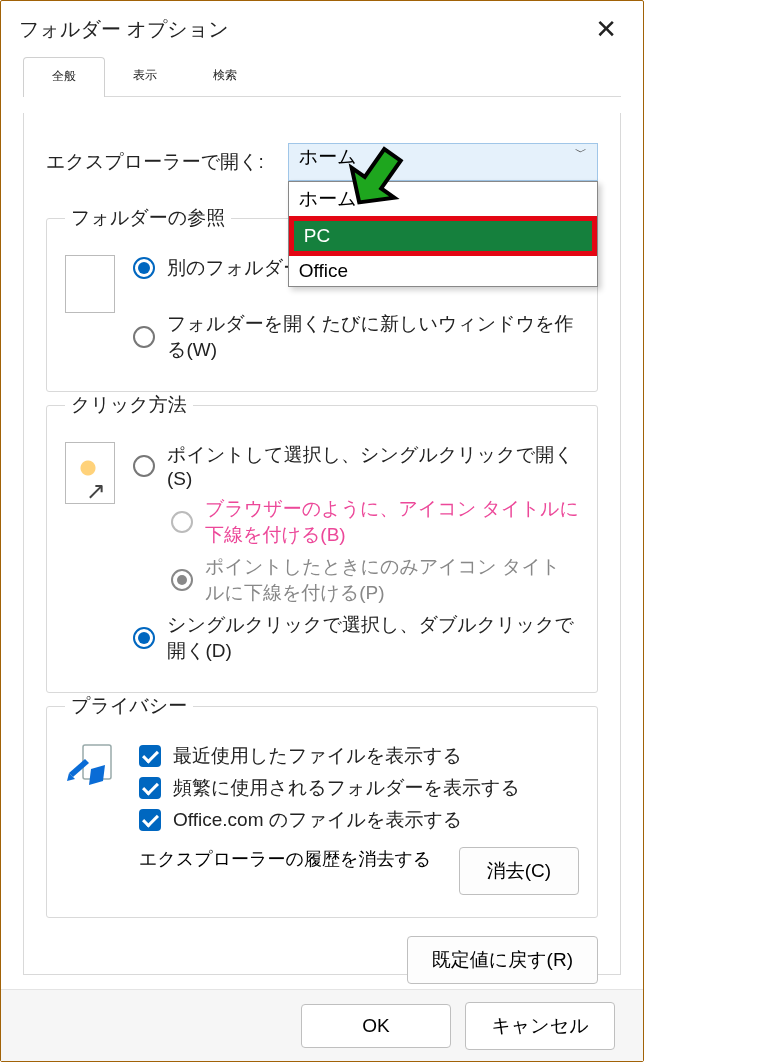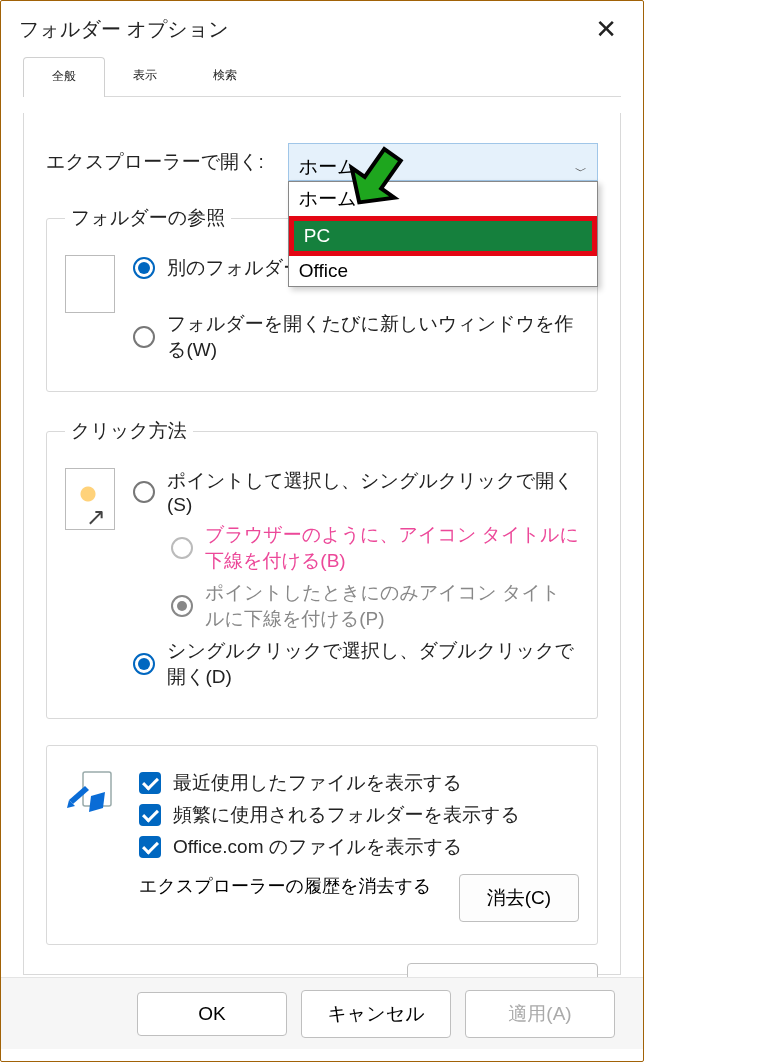--- a/index.html
+++ b/index.html
@@ -68,21 +68,21 @@
   }
   .row1 {
     display:flex; align-items:center; gap:24px; margin-bottom:24px;
   }
   .row1 label { font-size:19px; color:#222; white-space:nowrap; }
   .combo {
     position:relative; flex:1;
     height:38px;
     border:1px solid #a0c6e8;
     background:#e5f1fb;
-    display:flex; align-items:flex-end;
+    display:flex; align-items:flex-start;
     padding: 0 10px;
     font-size:19px;
     cursor:pointer;
   }
   .combo .chev { position:absolute; right:10px; font-size:12px; color:#444;}
   .dropdown {
     position:absolute;
     top: 37px; left:-1px; right:-1px;
     background:#fff;
     border:1px solid #888;
@@ -96,21 +96,20 @@
     border:5px solid #e30613;
   }
   .dropdown .opt.sel {
     background:#15803d; color:#fff;
   }
   
   .arrow-annot { position:absolute; top:-50px; right:180px; z-index:20; pointer-events:none;}
   fieldset {
     border:1px solid #d9d9d9;
     border-radius:3px;
-    margin-bottom:26px;
     padding: 18px 18px 22px 18px;
     position: relative;
   }
   legend {
     font-size:19px; color:#222;
     padding: 0 6px;
     background:#fff;
   }
   .fs-body { display:flex; gap:18px; align-items:flex-start; }
   .icon-placeholder {
@@ -167,21 +166,21 @@
     gap:8px;
   }
   .btn {
     border:1px solid #bfbfbf; background:#fdfdfd;
     padding:10px 24px; font-size:19px; border-radius:4px;
     cursor:pointer; min-width:120px; text-align:center;
   }
   .btn.disabled { color:#aaa; cursor:default;}
   .restore-row { display:flex; justify-content:flex-end; margin-top:6px;}
   .footer {
-    position:absolute; left:0; right:0; bottom:12px;
+    position:absolute; left:0; right:0; bottom:0;
     height:72px; border-top:1px solid #e4e4e4;
     background:#f6f6f6;
     display:flex; justify-content:flex-end; align-items:center;
     gap:14px; padding-right:28px;
   }
   .footer .btn { min-width:150px; background:#fff; }
 </style>
 </head>
 <body>
 
@@ -259,20 +258,21 @@
           </div>
           <div class="radio-row">
             <span class="radio checked"></span>
             <span>シングルクリックで選択し、ダブルクリックで開く(D)</span>
           </div>
         </div>
       </div>
     </fieldset>
 
     <fieldset style="margin-bottom:18px;">
+      <legend>プライバシー</legend>
       <div class="fs-body">
         <div class="privacy-icon">
           <svg width="56" height="56" viewBox="0 0 56 56">
             <rect x="18" y="4" width="28" height="34" rx="2" fill="#fff" stroke="#9aa" stroke-width="1.5"></rect>
             <path d="M4 32 L20 18 L24 22 L8 36 Z" fill="#0a6cd6"></path>
             <polygon points="4,32 2,40 10,38" fill="#0a6cd6"></polygon>
             <polygon points="26,28 40,24 38,40 24,44" fill="#0a6cd6"></polygon>
           </svg>
         </div>
         <div class="radios">
@@ -298,16 +298,15 @@
 
     <div class="restore-row">
       <span class="btn">既定値に戻す(R)</span>
     </div>
 
   </div>
 
   <div class="footer">
     <span class="btn">OK</span>
     <span class="btn">キャンセル</span>
-    <span class="btn disabled">適用(A)</span>
   </div>
 
 </div>
 
 </body></html>

